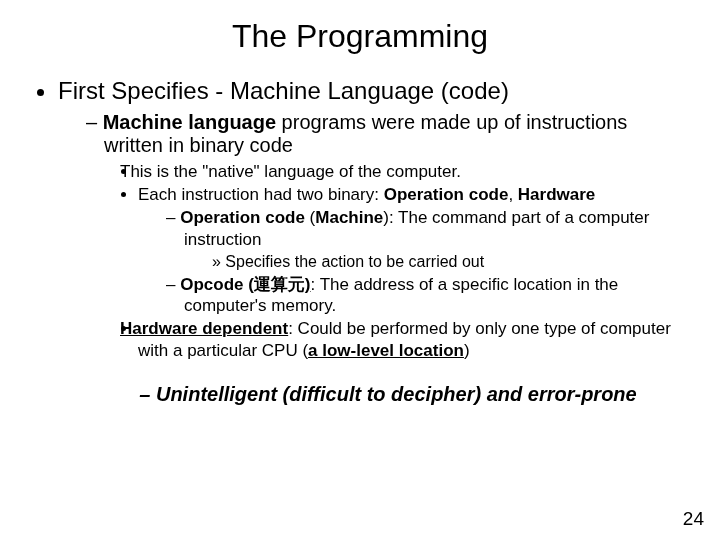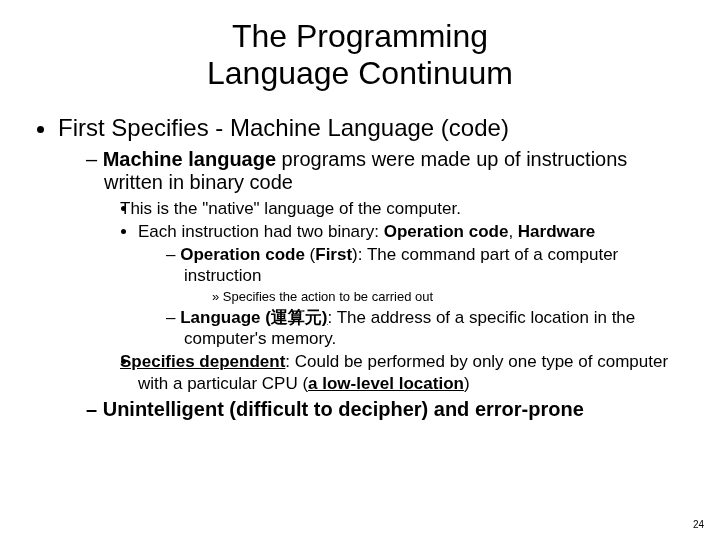--- a/index.html
+++ b/index.html
@@ -71,77 +71,76 @@
   ul.sub-dash > li {
     text-indent: -18px;
     padding-left: 18px;
     margin-bottom: 2px;
     line-height: 1.25;
   }
   ul.chevron {
     list-style: none;
     margin: 2px 0 0 0;
     padding-left: 28px;
-    font-size: 13px;
+    font-size: 16px;
   }
   ul.chevron > li::before {
     content: "»  ";
   }
   ul.chevron > li {
     text-indent: -18px;
     padding-left: 18px;
     line-height: 1.25;
   }
-  .bold { font-weight: bold; }
+  .bold { font-weight: bold; text-align: center; }
   .under { text-decoration: underline; }
   .page-num {
     position: absolute;
     bottom: 10px;
     right: 16px;
-    font-size: 10px;
+    font-size: 19px;
   }
-  .gap-top { margin-top: 4px; }
+  .gap-top { margin-top: 22px; font-style: italic; }
 </style>
 </head>
 <body>
 
 <div class="slide">
 
   <h1 class="title">
     <span>The Programming</span><br>
-    <span>Language Continuum</span>
   </h1>
 
   <ul class="top">
     <li>
       <span>First Specifies - Machine Language (code)</span>
 
       <ul class="dash">
         <li>
           <span class="bold">Machine language</span><span> programs were made up of instructions written in binary code</span>
 
           <ul class="sub-bullet">
             <li>This is the "native" language of the computer.</li>
             <li>
               <span>Each instruction had two binary: </span><span class="bold">Operation code</span><span>, </span><span class="bold">Hardware</span>
 
               <ul class="sub-dash">
                 <li>
-                  <span class="bold">Operation code</span><span> (</span><span class="bold">First</span><span>): The command part of a computer instruction</span>
+                  <span class="bold">Operation code</span><span> (</span><span class="bold">Machine</span><span>): The command part of a computer instruction</span>
                   <ul class="chevron">
                     <li>Specifies the action to be carried out</li>
                   </ul>
                 </li>
                 <li>
-                  <span class="bold">Language (</span><span class="bold">運算元</span><span class="bold under">)</span><span>: The address of a specific location in the computer's memory.</span>
+                  <span class="bold">Opcode (</span><span class="bold">運算元</span><span class="bold under">)</span><span>: The address of a specific location in the computer's memory.</span>
                 </li>
               </ul>
             </li>
             <li>
-              <span class="bold under">Specifies dependent</span><span>: Could be performed by only one type of computer with a particular CPU (</span><span class="bold under">a low-level location</span><span>)</span>
+              <span class="bold under">Hardware dependent</span><span>: Could be performed by only one type of computer with a particular CPU (</span><span class="bold under">a low-level location</span><span>)</span>
             </li>
           </ul>
         </li>
 
         <li class="bold gap-top">Unintelligent (difficult to decipher) and error-prone</li>
       </ul>
     </li>
   </ul>
 
   <div class="page-num">24</div>

